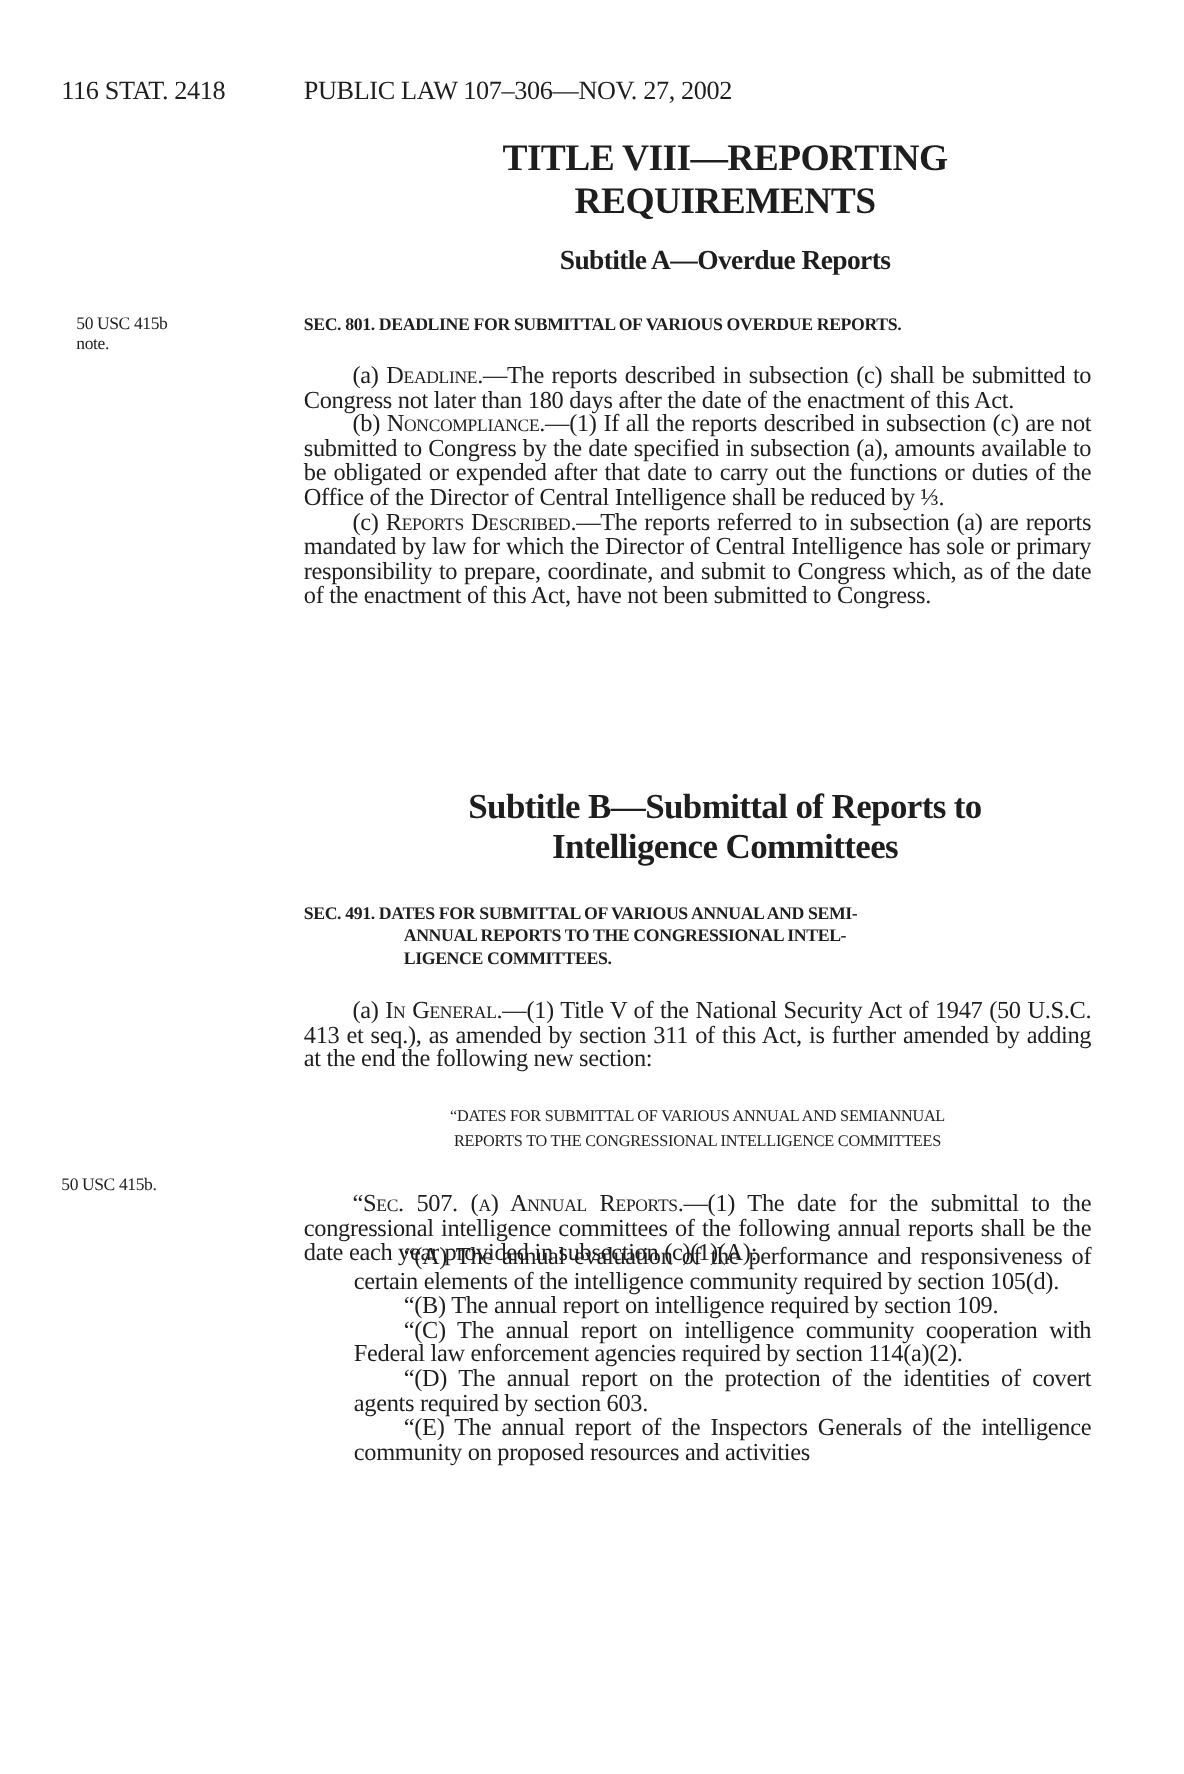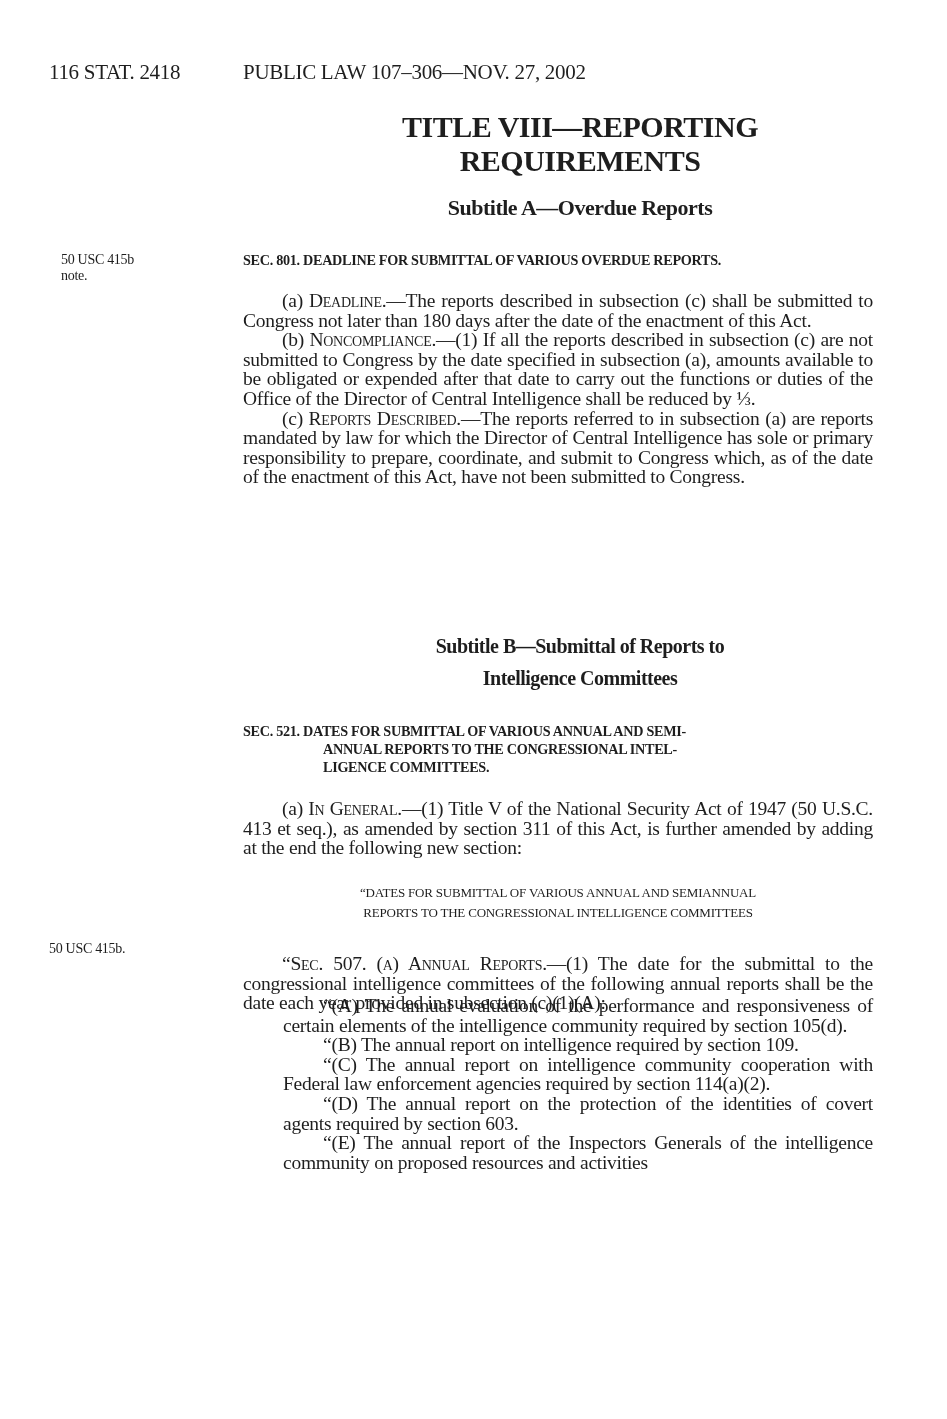--- a/index.html
+++ b/index.html
@@ -5,21 +5,21 @@
     html, body { margin: 0; padding: 0; background: #ffffff; }
     body {
       width: 947px; height: 1419px; position: relative; overflow: hidden;
       font-family: "Liberation Serif", "DejaVu Serif", serif; color: #1e1e1e;
     }
     .abs { position: absolute; }
     .hdr { font-size: 21px; letter-spacing: -0.3px; top: 60px; }
     .title { left: 280px; width: 600px; text-align: center; font-weight: bold; }
     .t1 { top: 110px; font-size: 30px; line-height: 34px; letter-spacing: -0.5px; }
     .t2 { top: 191px; font-size: 22px; line-height: 34px; letter-spacing: -0.5px; }
-    .t3 { top: 630px; font-size: 20px; line-height: 32px; letter-spacing: -0.5px; }
+    .t3 { top: 630px; font-size: 28px; line-height: 32px; letter-spacing: -0.5px; }
     .margin-note { left: 49px; font-size: 14px; line-height: 16px; letter-spacing: -0.3px; }
     .sec { left: 243px; width: 630px; font-weight: bold; font-size: 14.2px; letter-spacing: -0.3px; }
     .para { left: 243px; width: 630px; font-size: 19.5px; line-height: 19.6px; text-align: justify; letter-spacing: -0.25px; margin-top: 17px; }
     .para p { margin: 0; text-indent: 39px; }
     .sc { font-variant: small-caps; }
     .quoted-head { left: 243px; width: 630px; text-align: center; font-size: 13px; line-height: 20px; letter-spacing: -0.2px; }
     .indent-block { left: 283px; width: 590px; font-size: 19.5px; line-height: 19.6px; text-align: justify; letter-spacing: -0.25px; }
     .indent-block p { margin: 0; text-indent: 40px; }
   </style>
 </head>
@@ -49,21 +49,21 @@
     <p><span>(b) </span><span class="sc">Noncompliance</span><span>.—(1) If all the reports described in subsection (c) are not submitted to Congress by the date specified in subsection (a), amounts available to be obligated or expended after that date to carry out the functions or duties of the Office of the Director of Central Intelligence shall be reduced by ⅓.</span></p>
     <p><span>(c) </span><span class="sc">Reports Described</span><span>.—The reports referred to in subsection (a) are reports mandated by law for which the Director of Central Intelligence has sole or primary responsibility to prepare, coordinate, and submit to Congress which, as of the date of the enactment of this Act, have not been submitted to Congress.</span></p>
   </div>
 
   <div class="abs title t3">
     <div>Subtitle B—Submittal of Reports to</div>
     <div>Intelligence Committees</div>
   </div>
 
   <div class="abs sec" style="top:722px; line-height:18px;">
-    <div>SEC. 521. DATES FOR SUBMITTAL OF VARIOUS ANNUAL AND SEMI-</div>
+    <div>SEC. 491. DATES FOR SUBMITTAL OF VARIOUS ANNUAL AND SEMI-</div>
     <div style="padding-left:80px;">ANNUAL REPORTS TO THE CONGRESSIONAL INTEL-</div>
     <div style="padding-left:80px;">LIGENCE COMMITTEES.</div>
   </div>
 
   <div class="abs para" style="top:782px;">
     <p><span>(a) </span><span class="sc">In General</span><span>.—(1) Title V of the National Security Act of 1947 (50 U.S.C. 413 et seq.), as amended by section 311 of this Act, is further amended by adding at the end the following new section:</span></p>
   </div>
 
   <div class="abs quoted-head" style="top:883px;">
     <div>“DATES FOR SUBMITTAL OF VARIOUS ANNUAL AND SEMIANNUAL</div>

